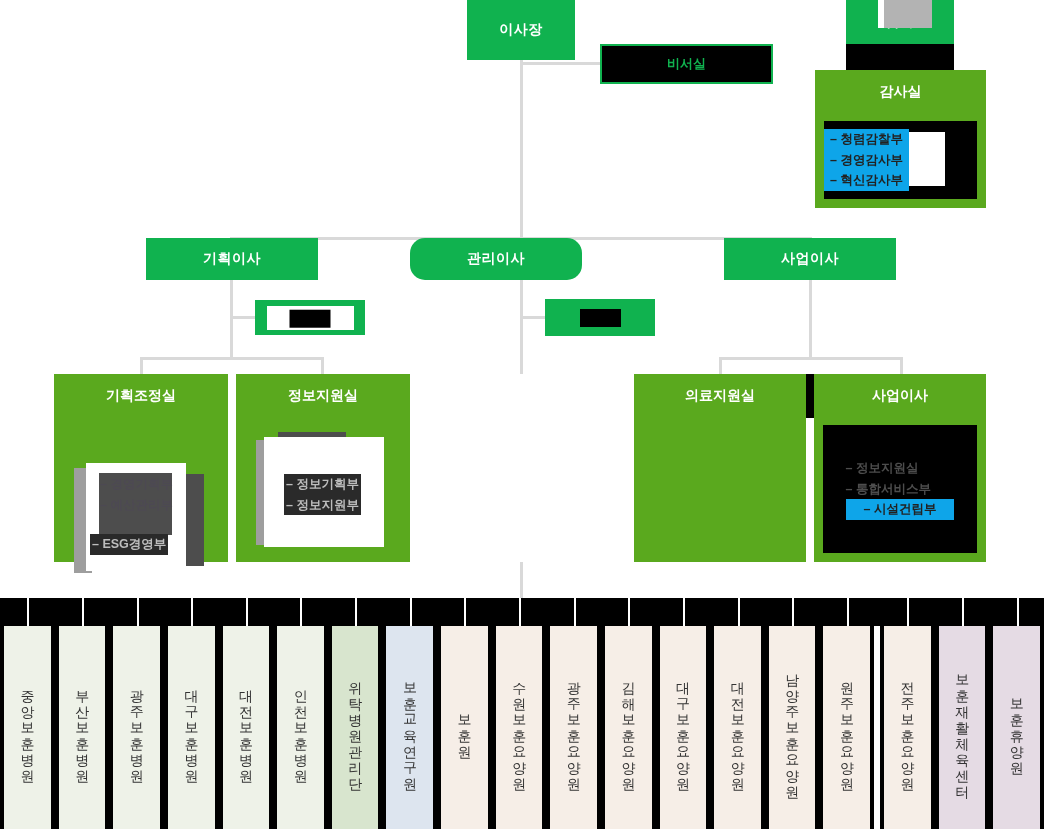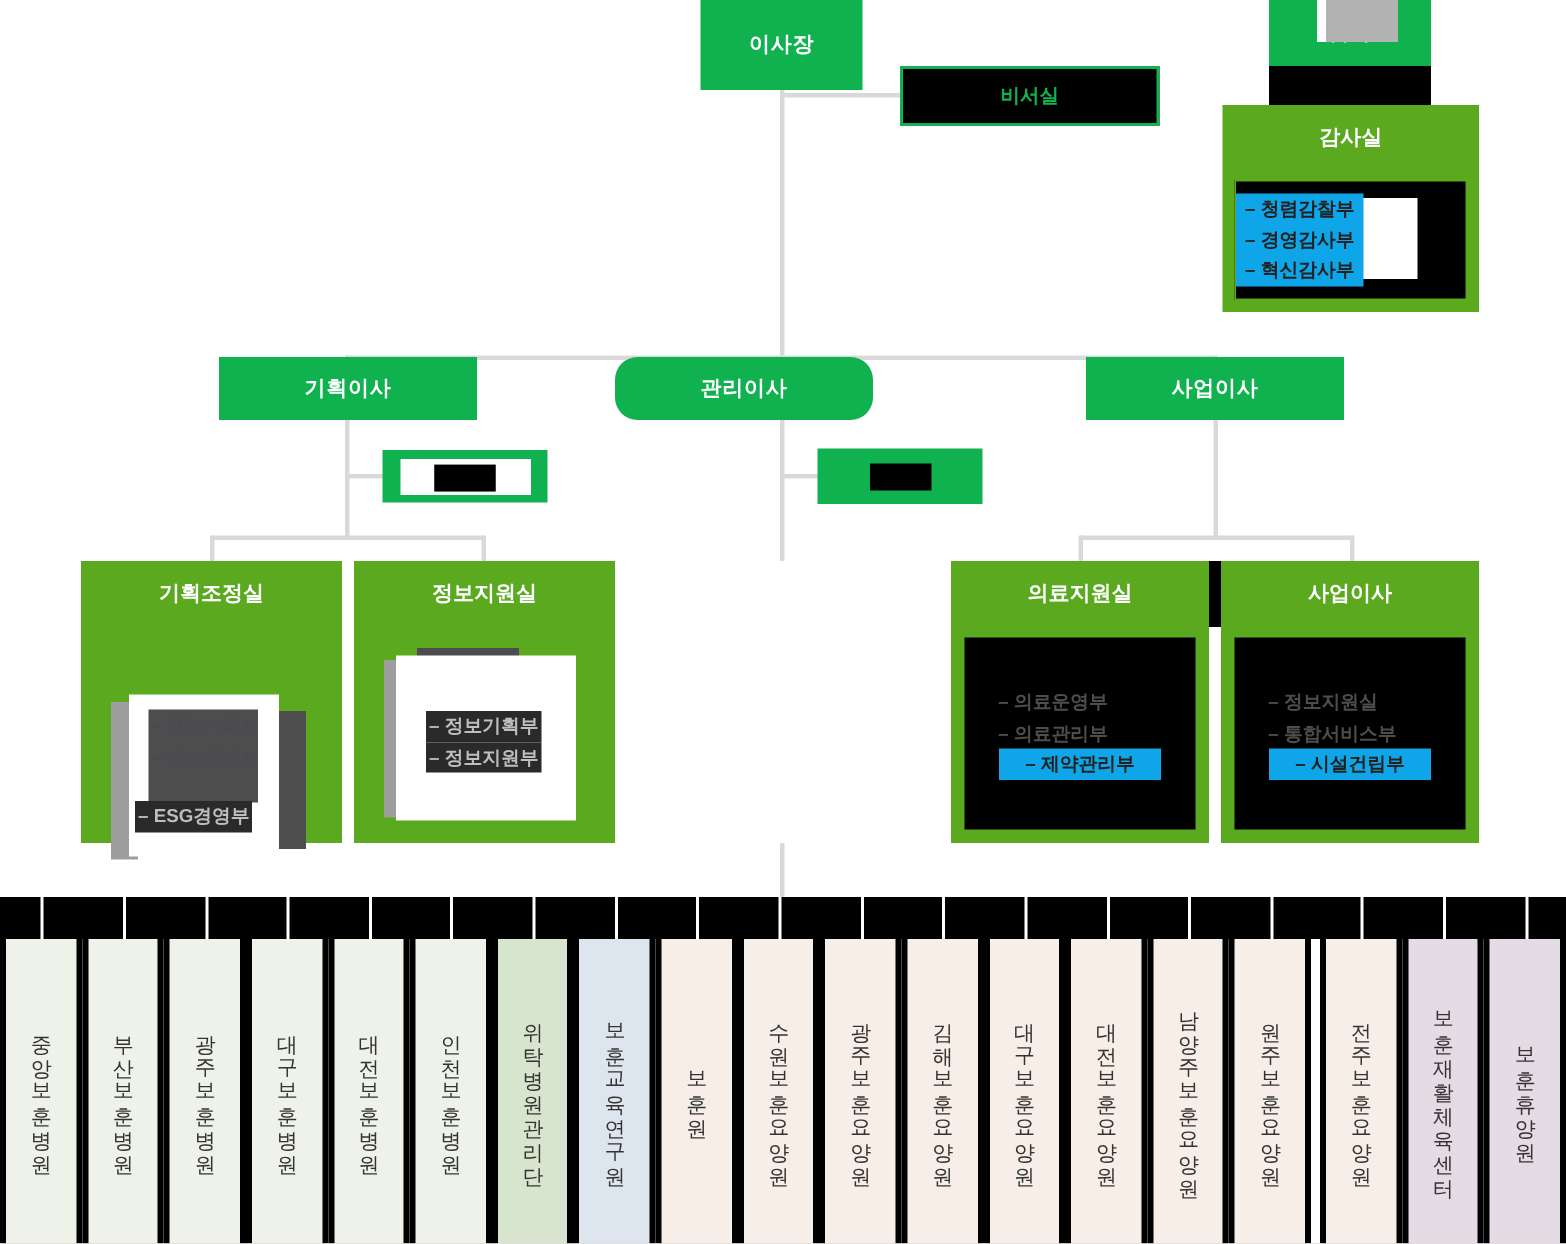--- a/index.html
+++ b/index.html
@@ -286,27 +286,20 @@
       <ul class="dept-list" style="position:absolute; left:48px; top:56px; z-index:3;">
         <li class="li-dark-chip">정보기획부</li>
         <li class="li-dark-chip">정보지원부</li>
       </ul>
     </div>
   </div>
 
 
   <div class="dept" style="left:634px; top:374px; width:172px; height:188px;">
     <div class="dept-title">의료지원실</div>
-    <div class="dept-body black">
-      <ul class="dept-list" style="position:relative; z-index:3;">
-        <li class="li-gray">의료운영부</li>
-        <li class="li-gray">의료관리부</li>
-        <li class="li-white-chip" style="padding:0 18px;">제약관리부</li>
-      </ul>
-    </div>
   </div>
 
   <div class="dept" style="left:814px; top:374px; width:172px; height:188px;">
     <div class="dept-title">사업이사</div>
     <div class="dept-body black">
       <ul class="dept-list" style="position:relative; z-index:3;">
         <li class="li-gray">정보지원실</li>
         <li class="li-gray">통합서비스부</li>
         <li class="li-white-chip" style="padding:0 18px;">시설건립부</li>
       </ul>

